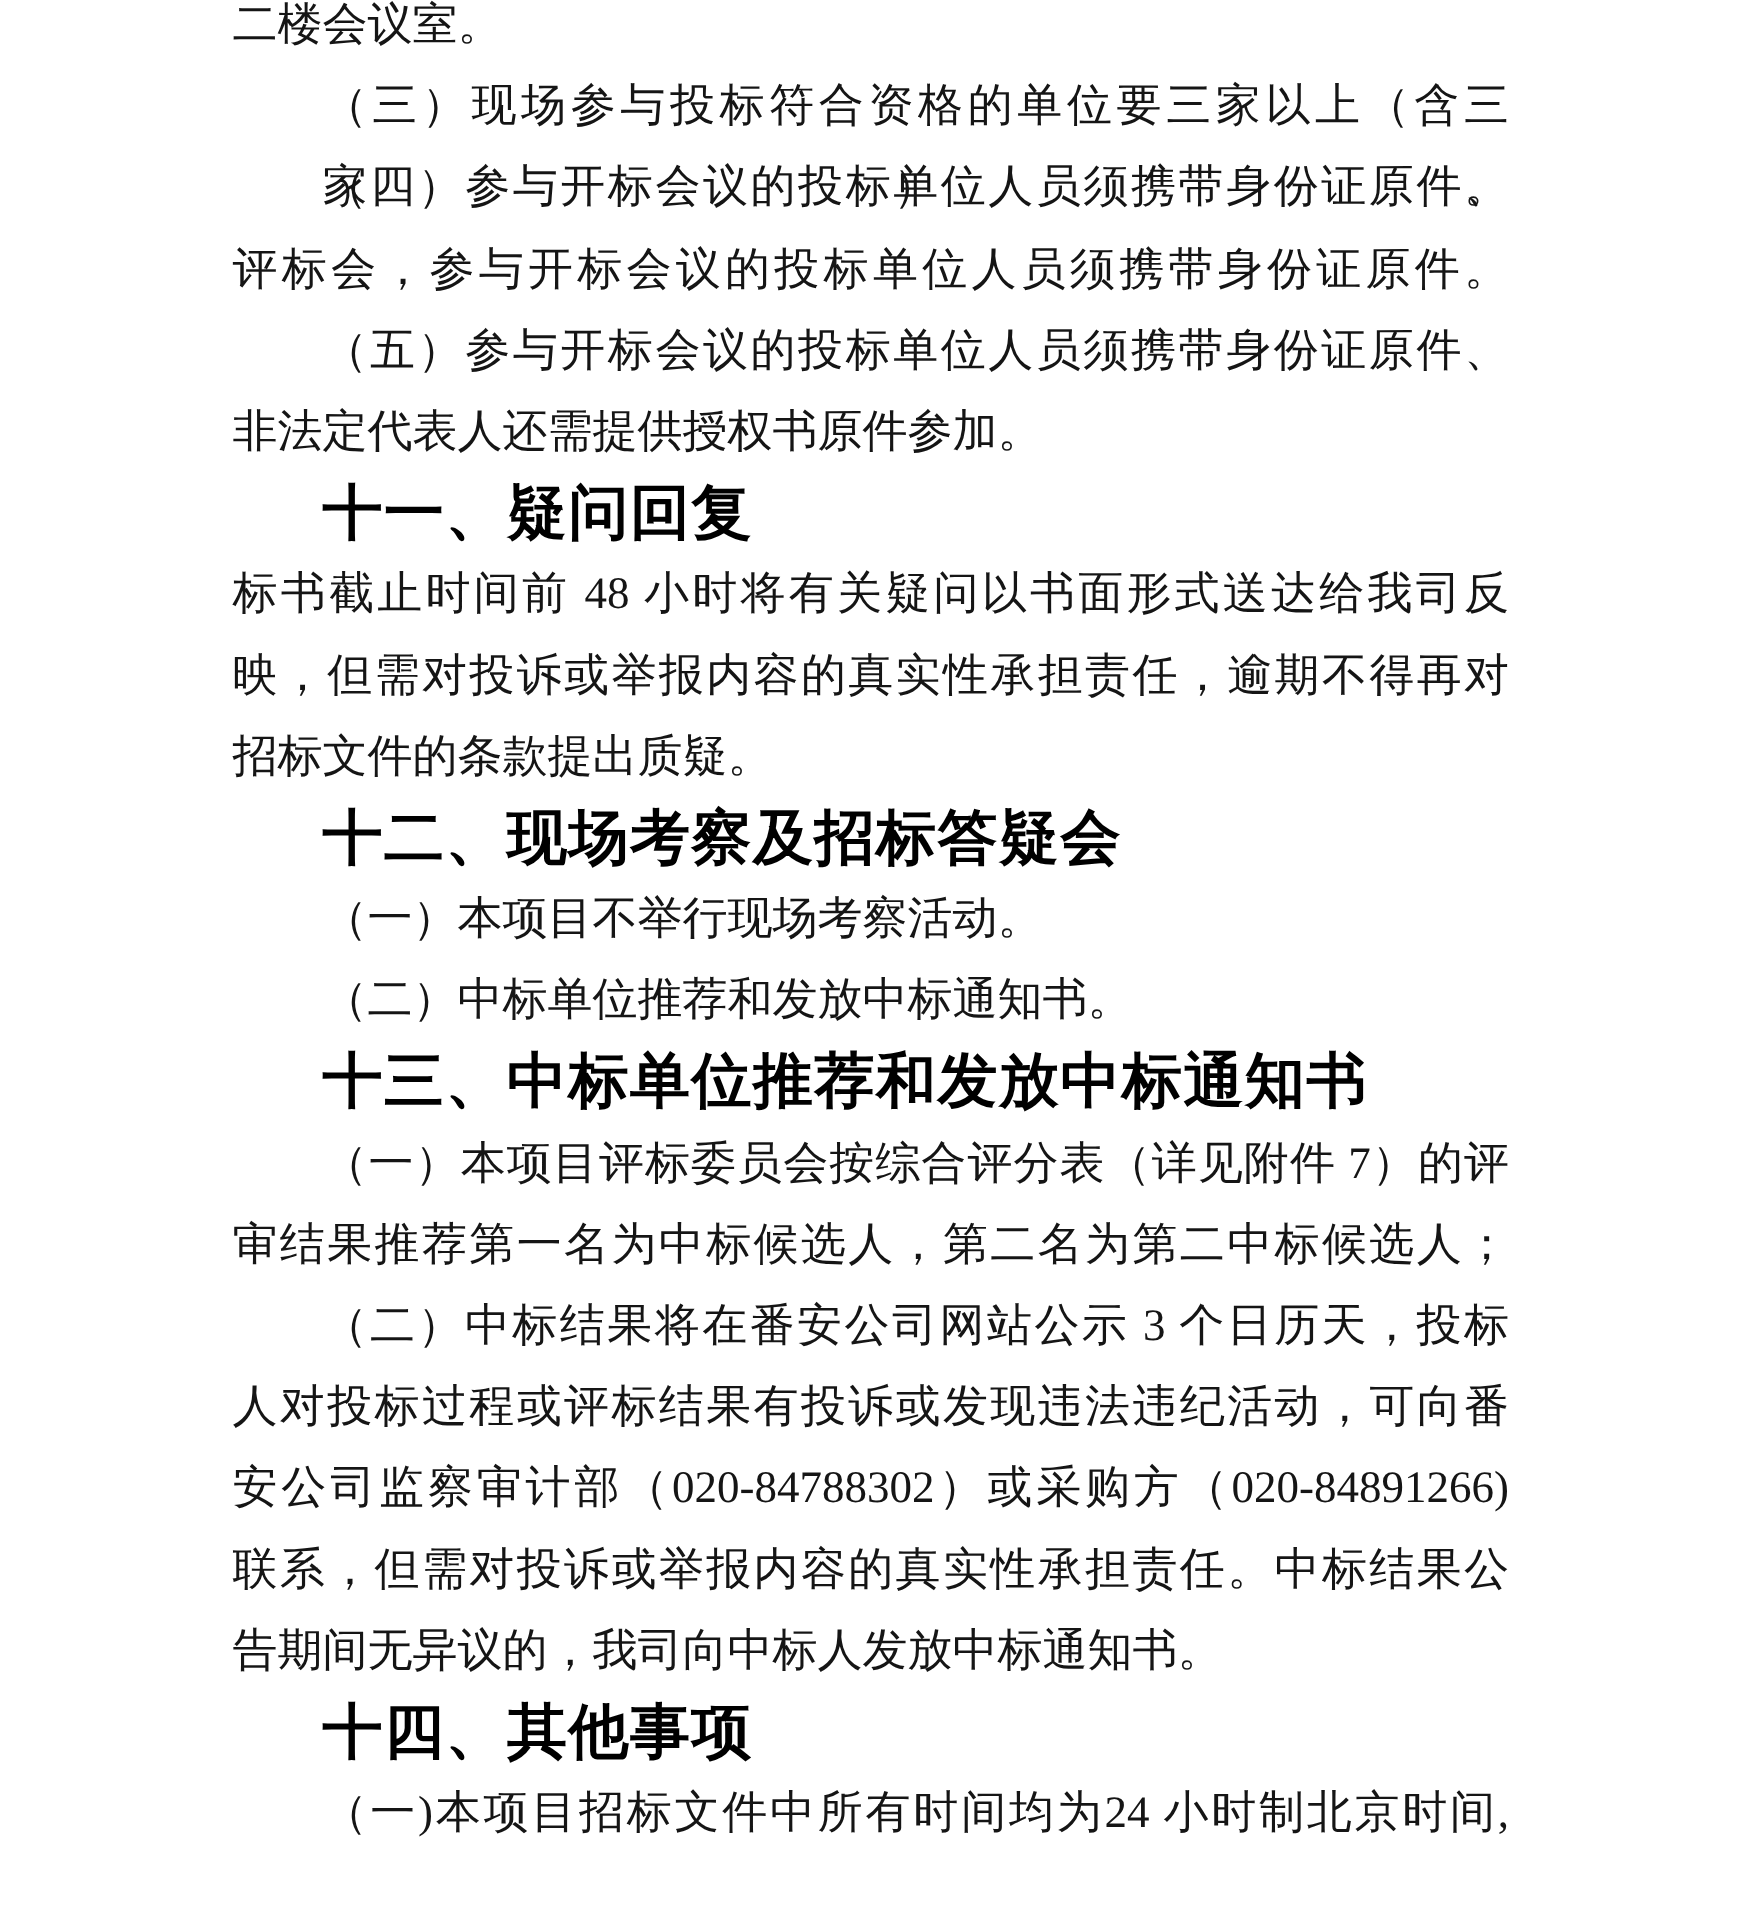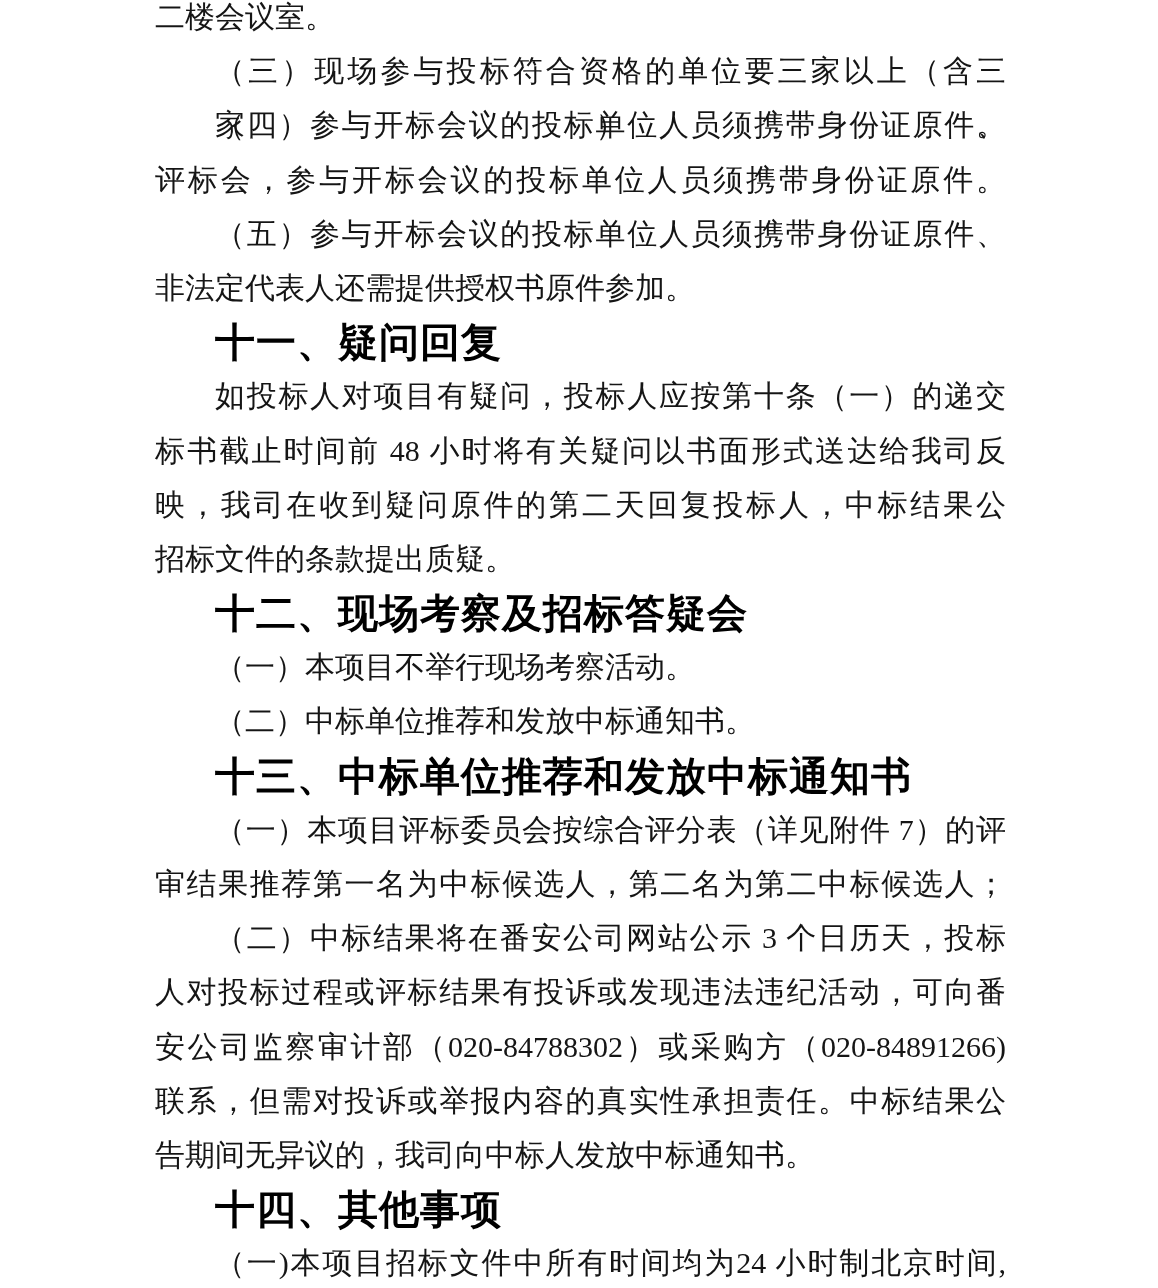--- a/index.html
+++ b/index.html
@@ -52,23 +52,22 @@
 
 <div class="page">
   <div class="doc">
     <div class="line">二楼会议室。</div>
     <div class="line indent just">（三）现场参与投标符合资格的单位要三家以上（含三家）。</div>
     <div class="line indent just">（四）参与开标会议的投标单位人员须携带身份证原件、</div>
     <div class="line just">评标会，参与开标会议的投标单位人员须携带身份证原件。</div>
     <div class="line indent just">（五）参与开标会议的投标单位人员须携带身份证原件、</div>
     <div class="line">非法定代表人还需提供授权书原件参加。</div>
     <div class="line indent head">十一、疑问回复</div>
-    <div class="line indent just">如投标人对项目有疑问，投标人应按第十条（一）的递交</div>
     <div class="line just">标书截止时间前 48 小时将有关疑问以书面形式送达给我司反</div>
-    <div class="line just">映，我司在收到疑问原件的第二天回复投标人，中标结果公</div>
+    <div class="line just">映，但需对投诉或举报内容的真实性承担责任，逾期不得再对</div>
     <div class="line">招标文件的条款提出质疑。</div>
     <div class="line indent head">十二、现场考察及招标答疑会</div>
     <div class="line indent">（一）本项目不举行现场考察活动。</div>
     <div class="line indent">（二）中标单位推荐和发放中标通知书。</div>
     <div class="line indent head">十三、中标单位推荐和发放中标通知书</div>
     <div class="line indent just">（一）本项目评标委员会按综合评分表（详见附件 7）的评</div>
     <div class="line just">审结果推荐第一名为中标候选人，第二名为第二中标候选人；</div>
     <div class="line indent just">（二）中标结果将在番安公司网站公示 3 个日历天，投标</div>
     <div class="line just">人对投标过程或评标结果有投诉或发现违法违纪活动，可向番</div>
     <div class="line just">安公司监察审计部（020-84788302）或采购方（020-84891266)</div>

